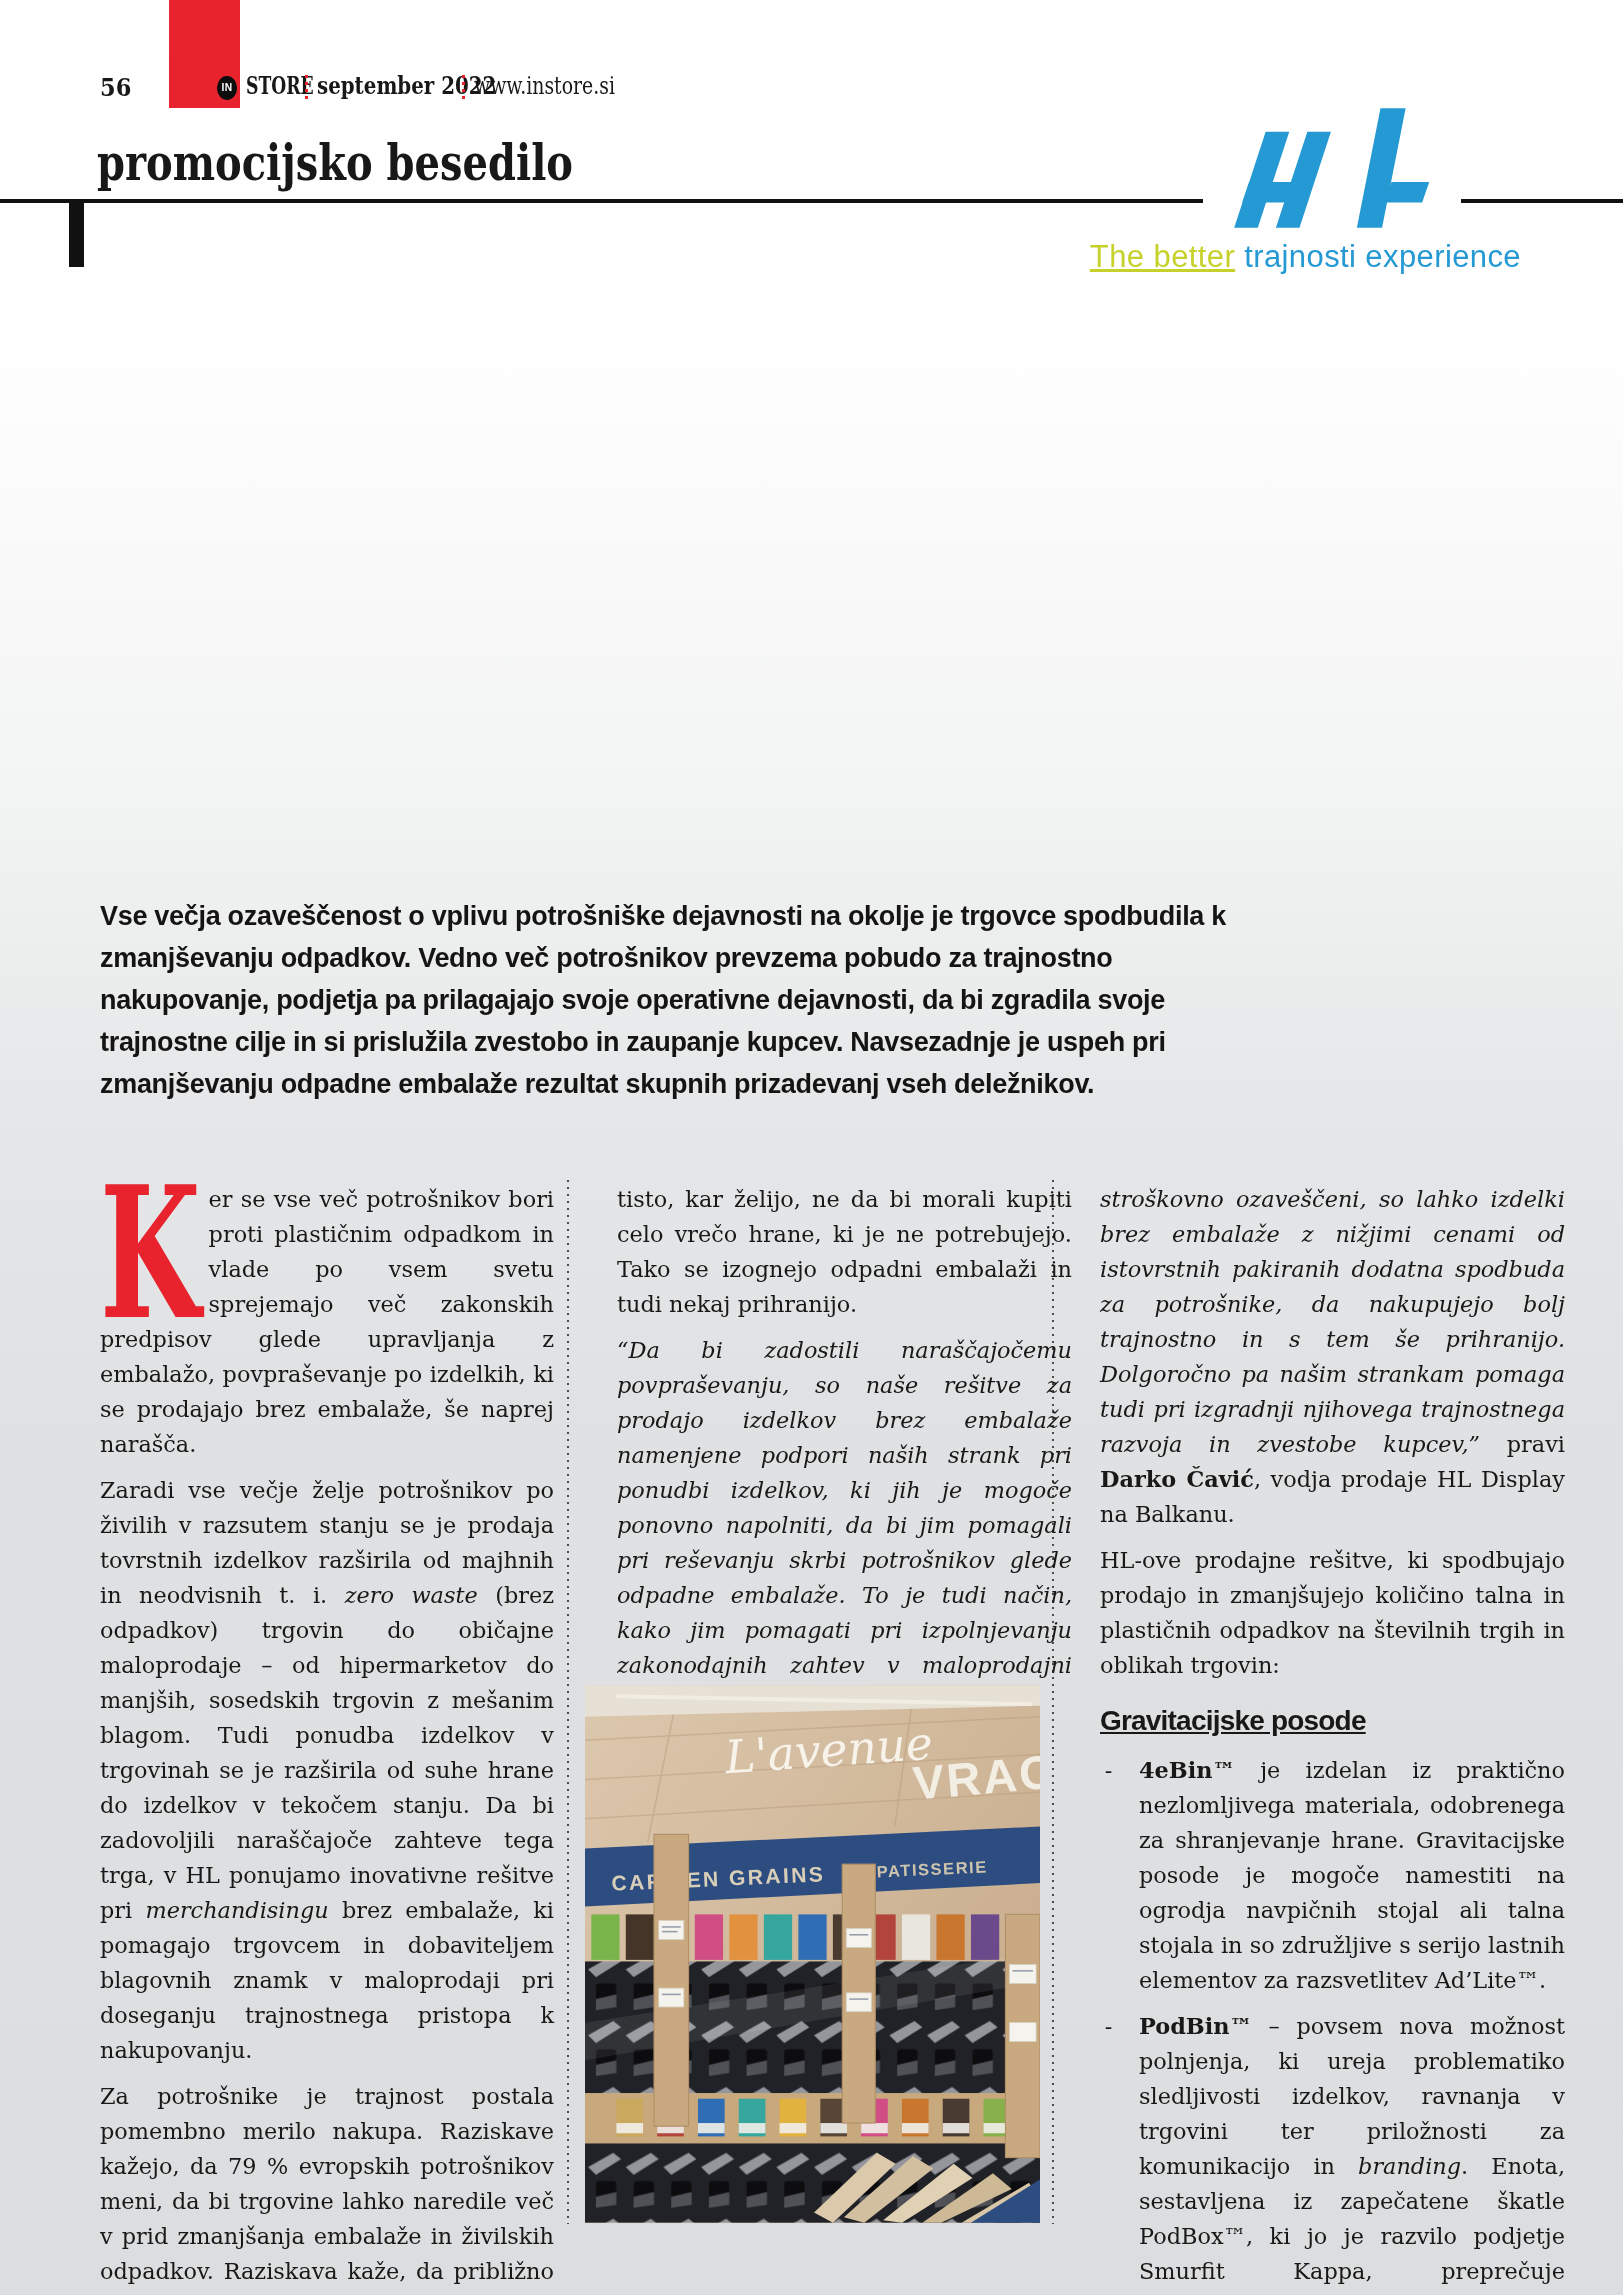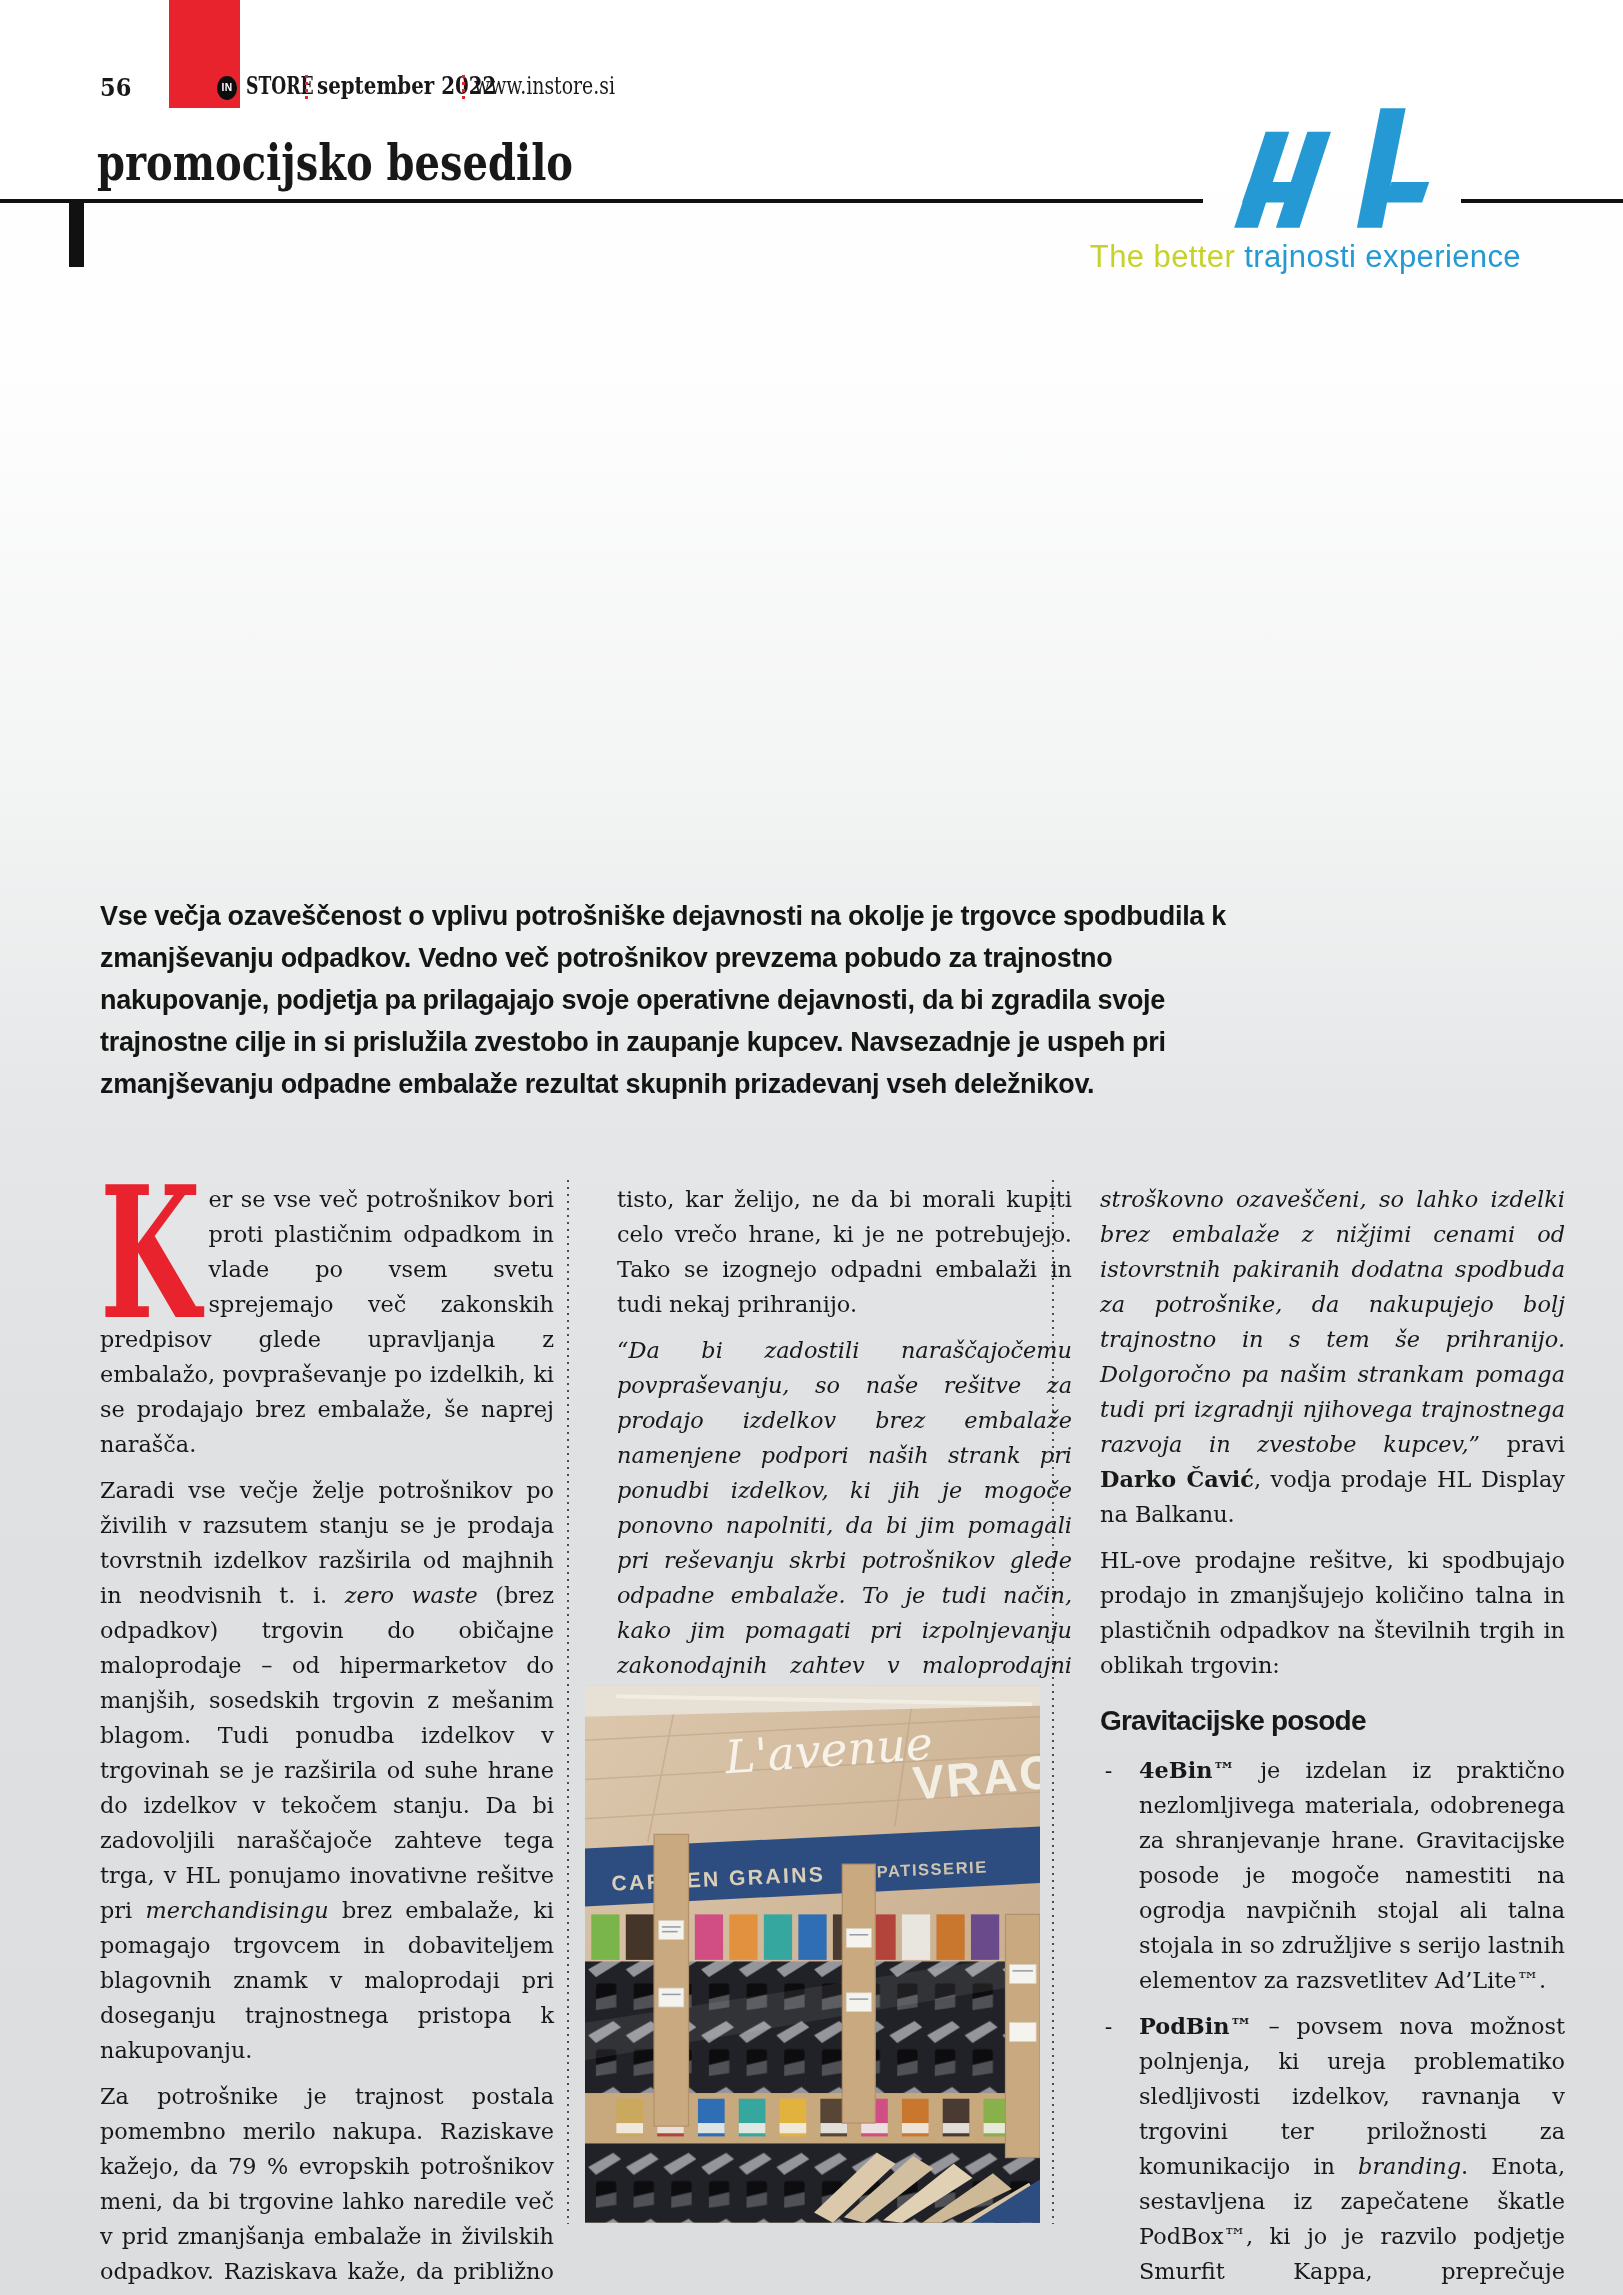--- a/index.html
+++ b/index.html
@@ -23,21 +23,21 @@
   .section{left:97px;top:118px;font:700 50px/1 "DejaVu Serif",serif;margin-top:20px;}
   .rule{background:#111;height:3.9px;top:199px;}
   .rule.l{left:0;width:1203px;}
   .rule.r{left:1461px;width:163px;}
   .tabmark{left:69px;top:199px;width:15px;height:68px;background:#111;}
 
   
   .hllogo{left:1209px;top:94px;width:236px;height:173px;}
   .tagline{left:942px;top:240px;width:579px;text-align:right;
     font:400 31px/1.1 "Liberation Sans",sans-serif;color:#2499d3;letter-spacing:0.4px;}
-  .tagline .acc{color:#c6d22b;}
+  .tagline .acc{color:#c6d22b;text-decoration:underline;}
 
   
   .title{left:97px;top:305px;font-family:"Liberation Sans",sans-serif;font-weight:700;color:#0c0c0c;}
   .title .tl{display:block;height:135px;font-size:129px;line-height:132px;letter-spacing:-3.9px;
     transform:scaleX(0.62);transform-origin:0 0;white-space:nowrap;}
 
   
   .intro{left:100px;top:895px;width:1139px;font:700 27px/42px "Liberation Sans",sans-serif;letter-spacing:-0.3px;color:#141414;}
 
   
@@ -46,21 +46,21 @@
   .col1{left:100px;top:1182px;width:454px;height:1096px;}
   .col2{left:585px;top:1182px;width:455px;height:496px;overflow:hidden;margin-left:32px;}
   .col3{left:1100px;top:1182px;width:465px;height:1096px;}
   .divider{top:1180px;width:2.4px;height:1044px;
     background-image:repeating-linear-gradient(180deg,#4c4c4c 0 2.4px,transparent 2.4px 7px);}
   .div1{left:567px;} .div2{left:1052px;}
   .dropcap{float:left;color:#e8232d;font:700 181px/134px "DejaVu Serif",serif;
     width:96px;height:132px;transform:scaleX(0.64);transform-origin:0 72%;margin:4.7px 12.6px 0 0;}
   .it{font-style:italic;}
   .bold{font-weight:700;}
-  .subhead{font:700 28px/1.15 "Liberation Sans",sans-serif;letter-spacing:-0.8px;margin:22px 0 15.7px 0;text-align:left;}
+  .subhead{font:700 28px/1.15 "Liberation Sans",sans-serif;letter-spacing:-0.8px;margin:22px 0 15.7px 0;text-align:left;text-decoration:underline;}
   .bullet{position:relative;padding-left:39px;margin:0 0 11px 0;}
   .bullet .mk{position:absolute;left:4.7px;top:0;}
 
   
   .photo{left:585px;top:1685px;width:455px;height:538px;}
 </style>
 </head>
 <body>
 
 <div class="page">

